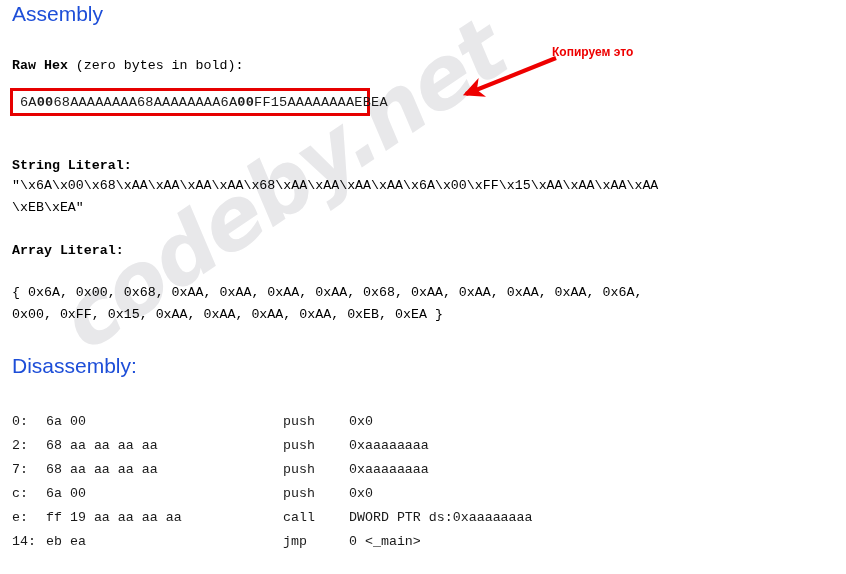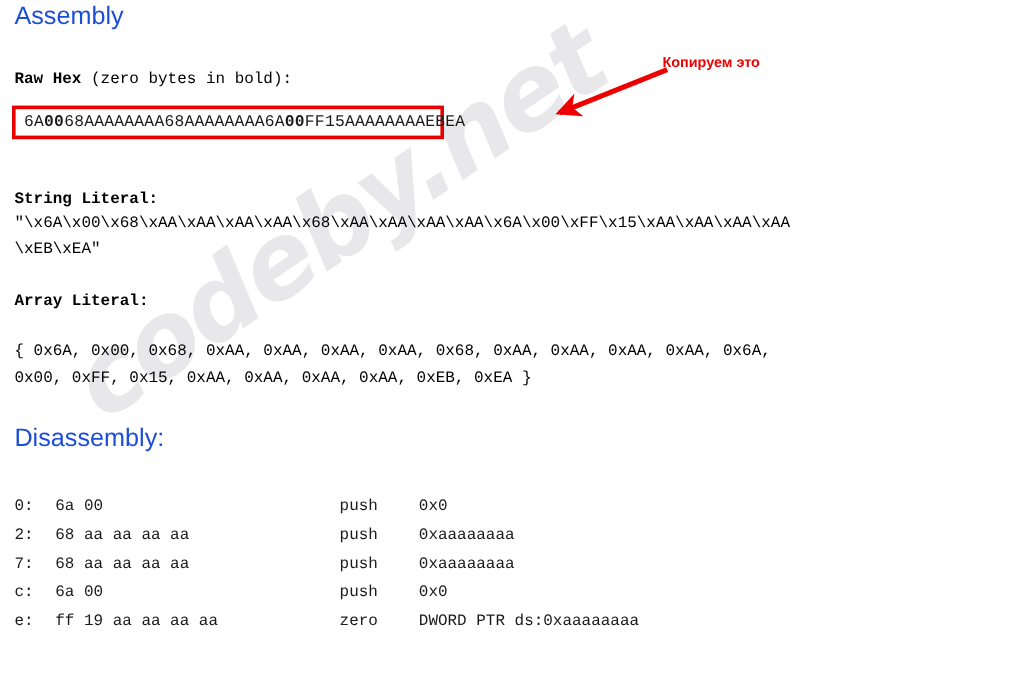--- a/index.html
+++ b/index.html
@@ -201,22 +201,28 @@
         </tr>
         <tr>
           <td class="c-addr">c:</td>
           <td class="c-bytes">6a 00</td>
           <td class="c-mnem">push</td>
           <td class="c-ops">0x0</td>
         </tr>
         <tr>
           <td class="c-addr">e:</td>
           <td class="c-bytes">ff 19 aa aa aa aa</td>
-          <td class="c-mnem">zero</td>
+          <td class="c-mnem">call</td>
           <td class="c-ops">DWORD PTR ds:0xaaaaaaaa</td>
+        </tr>
+        <tr>
+          <td class="c-addr">14:</td>
+          <td class="c-bytes">eb ea</td>
+          <td class="c-mnem">jmp</td>
+          <td class="c-ops">0 &lt;_main&gt;</td>
         </tr>
       </tbody>
   </table>
 
 </div>
 
 <div id="annotation-text">Копируем это</div>
 
 <svg id="annotation-arrow" viewBox="0 0 120 56" xmlns="http://www.w3.org/2000/svg">
   <defs>

